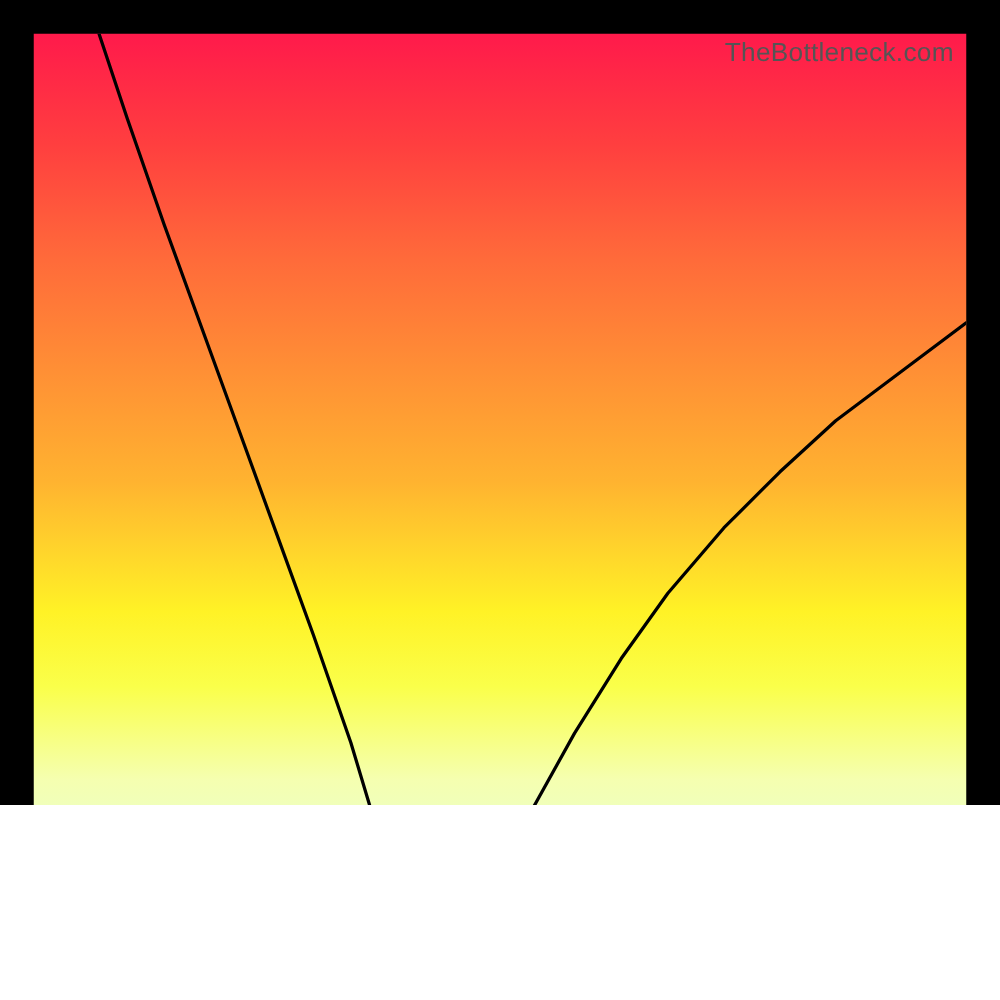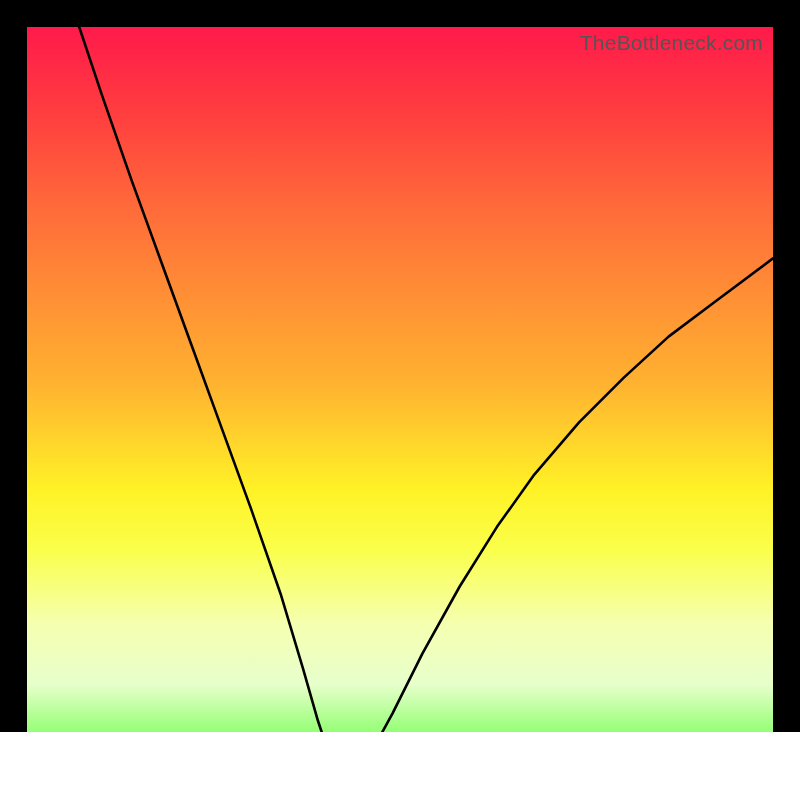--- a/index.html
+++ b/index.html
@@ -1,16 +1,16 @@
 <!DOCTYPE html>
 <html><head>
 <meta charset="utf-8">
 <style>
 body { margin: 0; padding: 0; }
-.wrap { width: 800px; height: 732px; position: relative; background: #000; }
+.wrap { width: 800px; height: 644px; position: relative; background: #000; }
 .plot {
   position: absolute;
   left: 27px; top: 27px;
   width: 746px; height: 746px;
   background: linear-gradient(to bottom,
     #ff1a4b 0%,
     #ff3f3f 12%,
     #ff6a3a 24%,
     #ff8f35 36%,
     #ffb330 48%,

